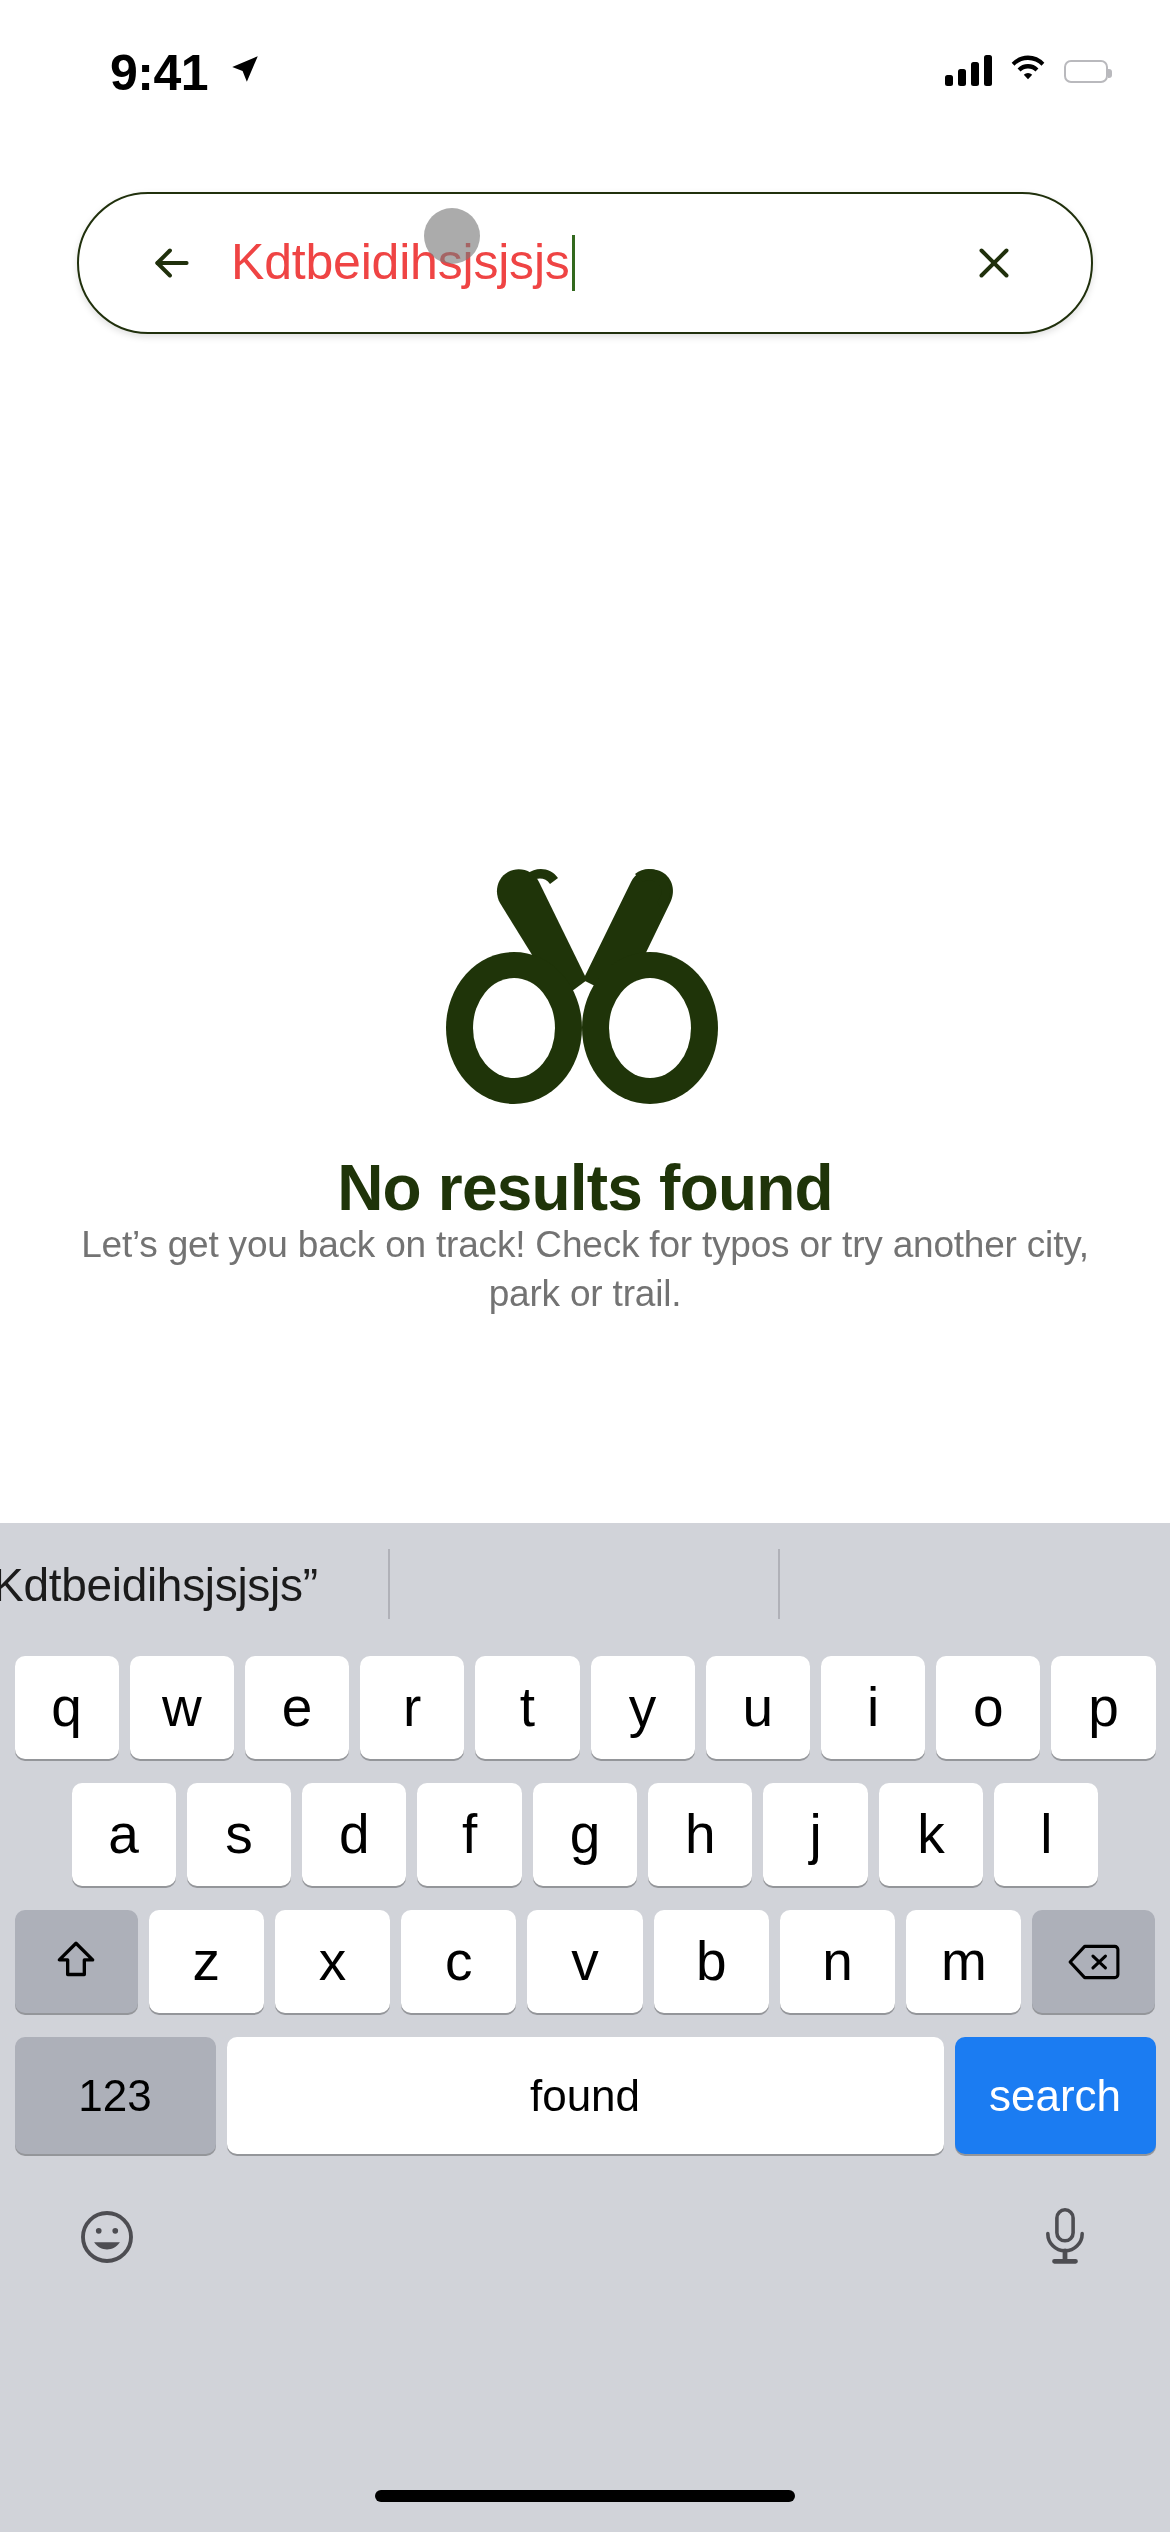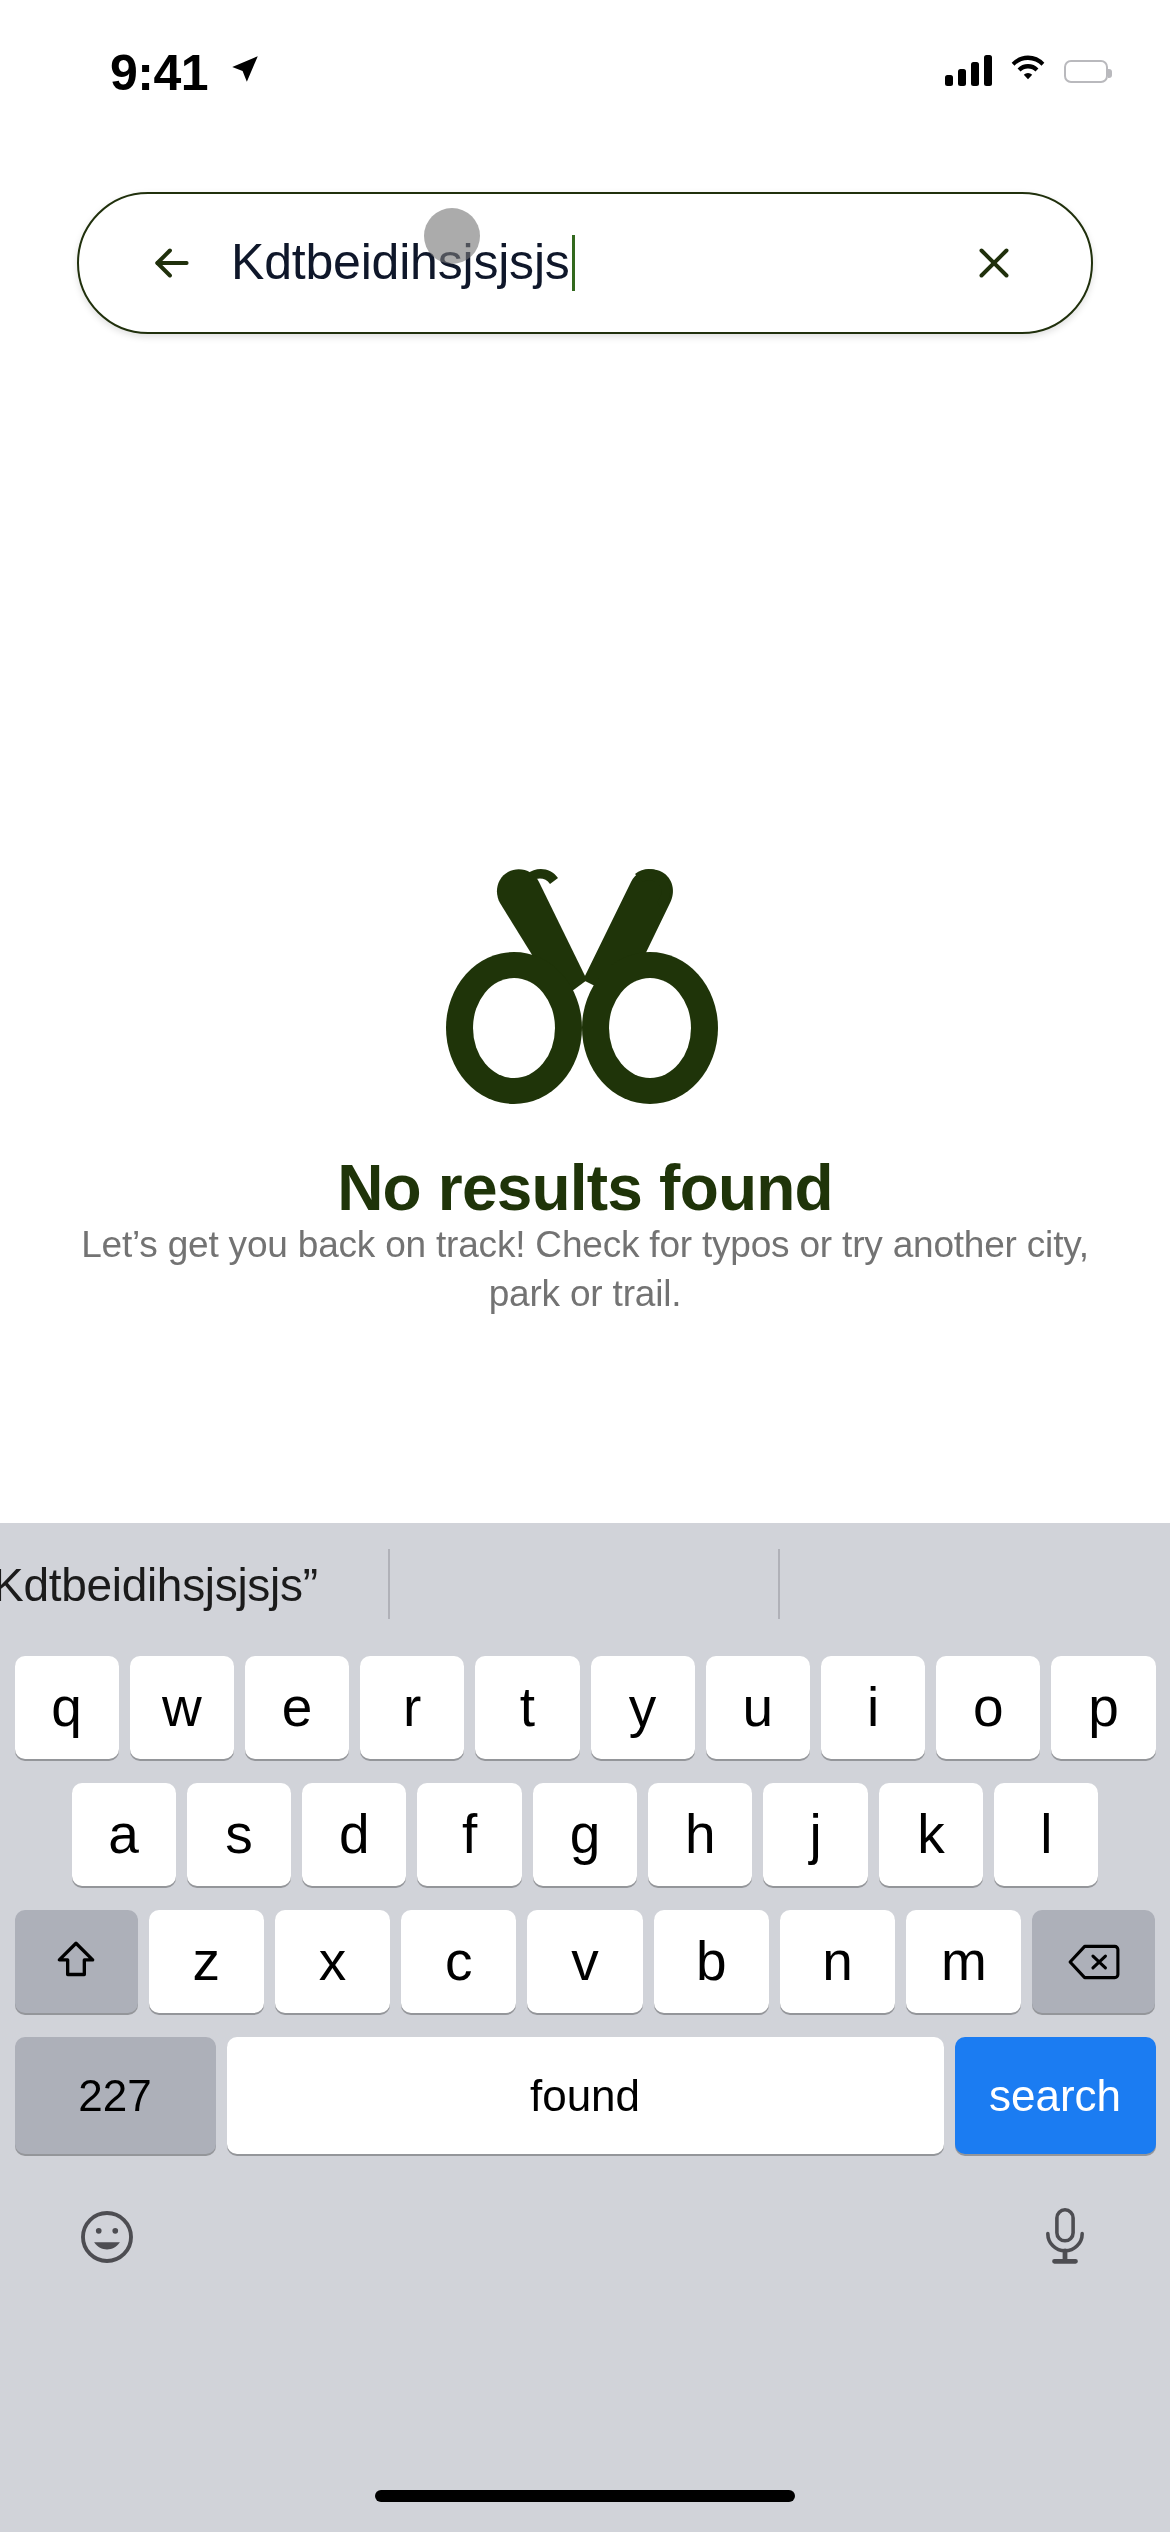--- a/index.html
+++ b/index.html
@@ -48,21 +48,21 @@
     width:1016px; height:142px;
     background:#ffffff;
     border:2.6px solid #20300c;
     border-radius:71px;
     box-shadow:0 3px 7px rgba(0,0,0,0.13);
     display:flex; align-items:center;
   }
   .sb-back { margin-left:68px; flex:0 0 auto; display:flex; align-items:center; }
   .sb-input {
     flex:1 1 auto; margin-left:34px; position:relative;
-    font-size:50px; color:#0f172a; white-space:nowrap;
+    font-size:50px; color:#ef4444; white-space:nowrap;
     letter-spacing:-0.2px; line-height:1;
   }
   .sb-caret {
     display:inline-block; width:3px; height:56px;
     background:#33691e; vertical-align:-12px; margin-left:2px;
   }
   .touch-dot {
     position:absolute; left:193px; top:-27px;
     width:56px; height:56px; border-radius:50%;
     background:rgba(120,120,120,0.62);
@@ -279,21 +279,21 @@
       <div class="key">m</div>
       <div class="key key-mod">
         <svg width="54" height="46" viewBox="0 0 26 20" fill="none" stroke="#000" stroke-width="1.5" stroke-linecap="round" stroke-linejoin="round">
           <path d="M8.5 2.5H23a1.5 1.5 0 0 1 1.5 1.5v12a1.5 1.5 0 0 1-1.5 1.5H8.5L1.5 10z"></path>
           <path d="M12.5 7.2l6 5.6M18.5 7.2l-6 5.6"></path>
         </svg>
       </div>
     </div>
 
     <div class="krow krow-4">
-      <div class="key key-num">227</div>
+      <div class="key key-num">123</div>
       <div class="key key-space">found</div>
       <div class="key key-search">search</div>
     </div>
 
     <div class="bottombar">
       <span>
         <svg width="62" height="62" viewBox="0 0 24 24" fill="none" stroke="#4d4d52" stroke-width="1.5">
           <circle cx="12" cy="12" r="9.3"></circle>
           <circle cx="8.8" cy="9.6" r="1.1" fill="#4d4d52" stroke="none"></circle>
           <circle cx="15.2" cy="9.6" r="1.1" fill="#4d4d52" stroke="none"></circle>

